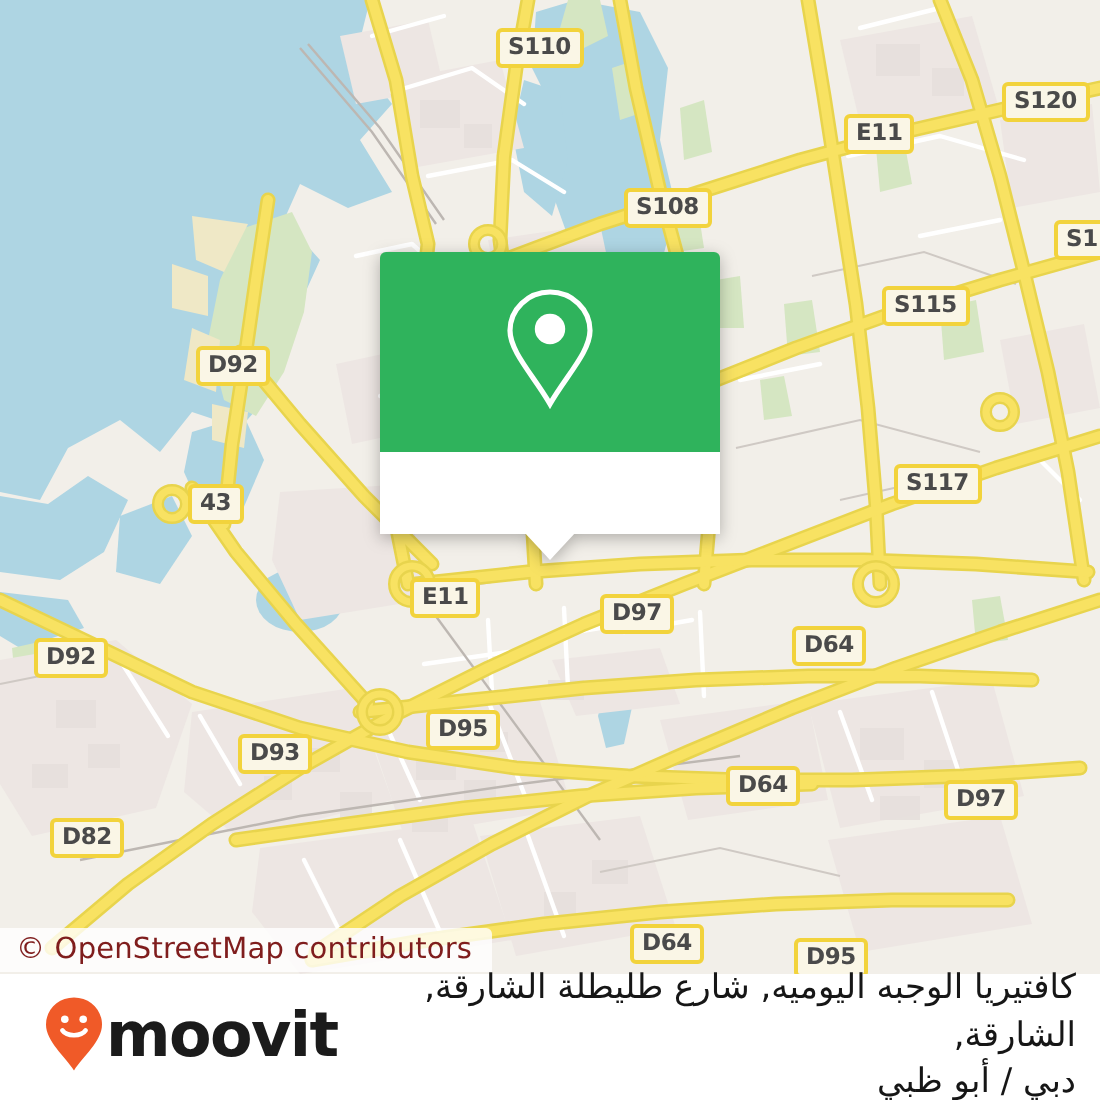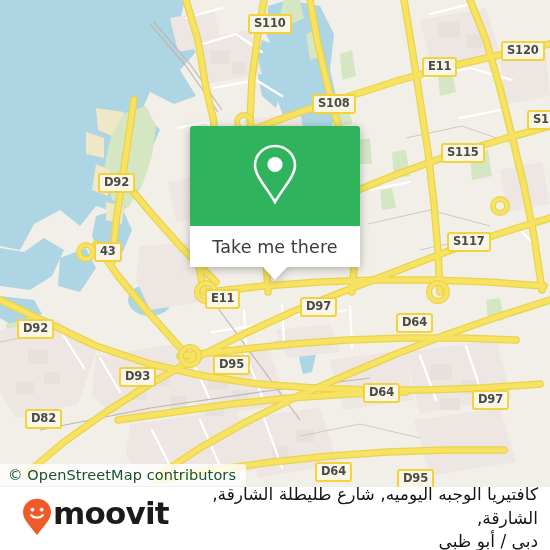--- a/index.html
+++ b/index.html
@@ -31,21 +31,21 @@
   #map svg { display: block; }
 
   
   #attribution {
     position: absolute;
     left: 0;
     top: 464px;
     background: rgba(255,255,255,0.80);
     padding: 3px 10px 3px 8px;
     font-size: 14.5px;
-    color: #14532d;
+    color: #7f1d1d;
     letter-spacing: 0.1px;
     white-space: nowrap;
     border-radius: 0 3px 0 0;
   }
 
   
   #card {
     position: absolute;
     left: 190px;
     top: 126px;
@@ -92,20 +92,21 @@
     top: 487px;
     width: 550px;
     height: 63px;
     background: #ffffff;
     display: flex;
     align-items: center;
     box-sizing: border-box;
   }
   #brand {
     display: flex;
+    align-items: center;
     padding-left: 22px;
     flex: 0 0 auto;
   }
   #brand-word {
     font-size: 31px;
     font-weight: bold;
     color: #1b1b1b;
     letter-spacing: -0.8px;
     margin-left: 1px;
     line-height: 1;
@@ -366,21 +367,20 @@
   <div id="card">
     <div id="card-head">
       <span>
         <svg width="48" height="62" viewBox="0 0 48 62" xmlns="http://www.w3.org/2000/svg">
           <path d="M24 3 C13 3 4 11.6 4 22.3 C4 33 16 45 24 59 C32 45 44 33 44 22.3 C44 11.6 35 3 24 3 Z" fill="none" stroke="#ffffff" stroke-width="2.6"></path>
           <circle cx="24" cy="21.5" r="7.6" fill="#ffffff"></circle>
         </svg>
       </span>
     </div>
     <div id="card-body">
-      <span id="card-label">Take me there</span>
       <div id="card-tail"></div>
     </div>
   </div>
 
   <div id="footer">
     <div id="brand">
       <span>
         <svg width="30" height="38" viewBox="0 0 30 38" xmlns="http://www.w3.org/2000/svg">
           <path d="M15 0.8 C7.2 0.8 1 6.8 1 14.2 C1 22.6 10.6 30.2 15 37.2 C19.4 30.2 29 22.6 29 14.2 C29 6.8 22.8 0.8 15 0.8 Z" fill="#F05A28"></path>
           <circle cx="10.4" cy="11.6" r="1.9" fill="#ffffff"></circle>

